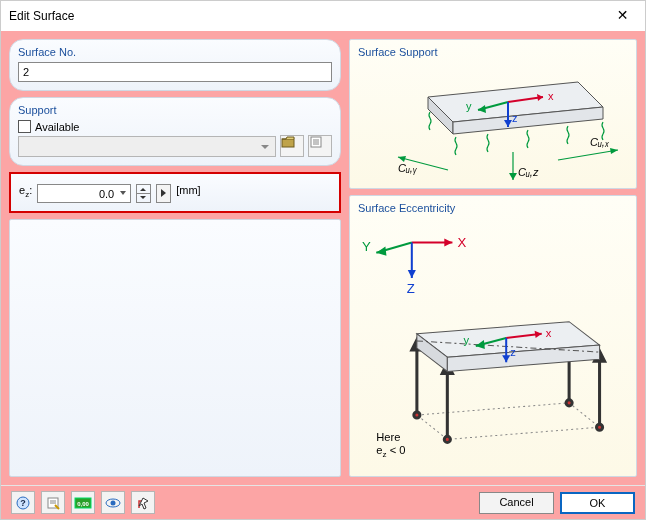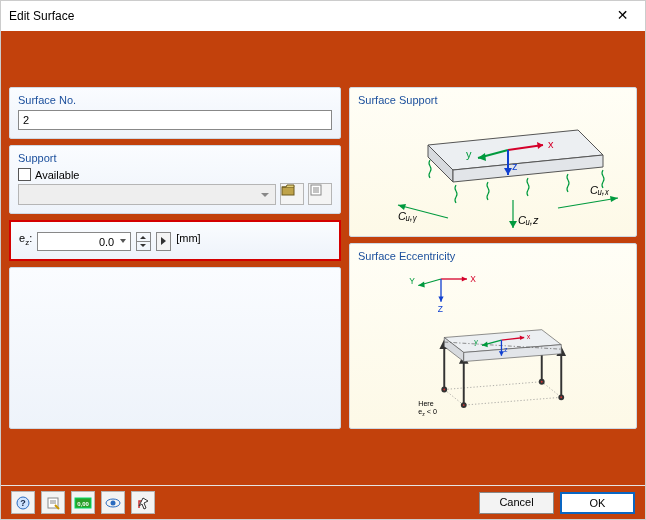--- a/index.html
+++ b/index.html
@@ -9,22 +9,21 @@
     font-size: 11px;
     background: #fff;
     color: #000;
   }
   .window {
     width: 646px;
     height: 520px;
     border: 1px solid #ccc;
     display: flex;
     flex-direction: column;
-    background: #c2410c;
-    gap: 48px;
+    background: #fca5a5;
   }
   .titlebar {
     height: 30px;
     display: flex;
     align-items: center;
     padding: 0 8px;
     background: #fff;
     position: relative;
   }
   .titlebar .title { font-size: 12px; }
@@ -66,21 +65,21 @@
     display: flex;
     gap: 8px;
     padding: 8px;
     overflow: hidden;
   }
   .col-left { flex: 1; display: flex; flex-direction: column; gap: 6px; }
   .col-right { width: 288px; display: flex; flex-direction: column; gap: 6px; border-radius: 12px; }
   .group {
     background: linear-gradient(to bottom, #fafcff, #eef3fa);
     border: 1px solid #cfd8e3;
-    border-radius: 2px;
+    border-radius: 14px;
     padding: 6px 8px 8px 8px;
   }
   .group-title {
     color: #1b4f9c;
     font-size: 11px;
     margin-bottom: 4px;
   }
   .group-title.red { color: #c00; }
   .text-input {
     width: 100%;

